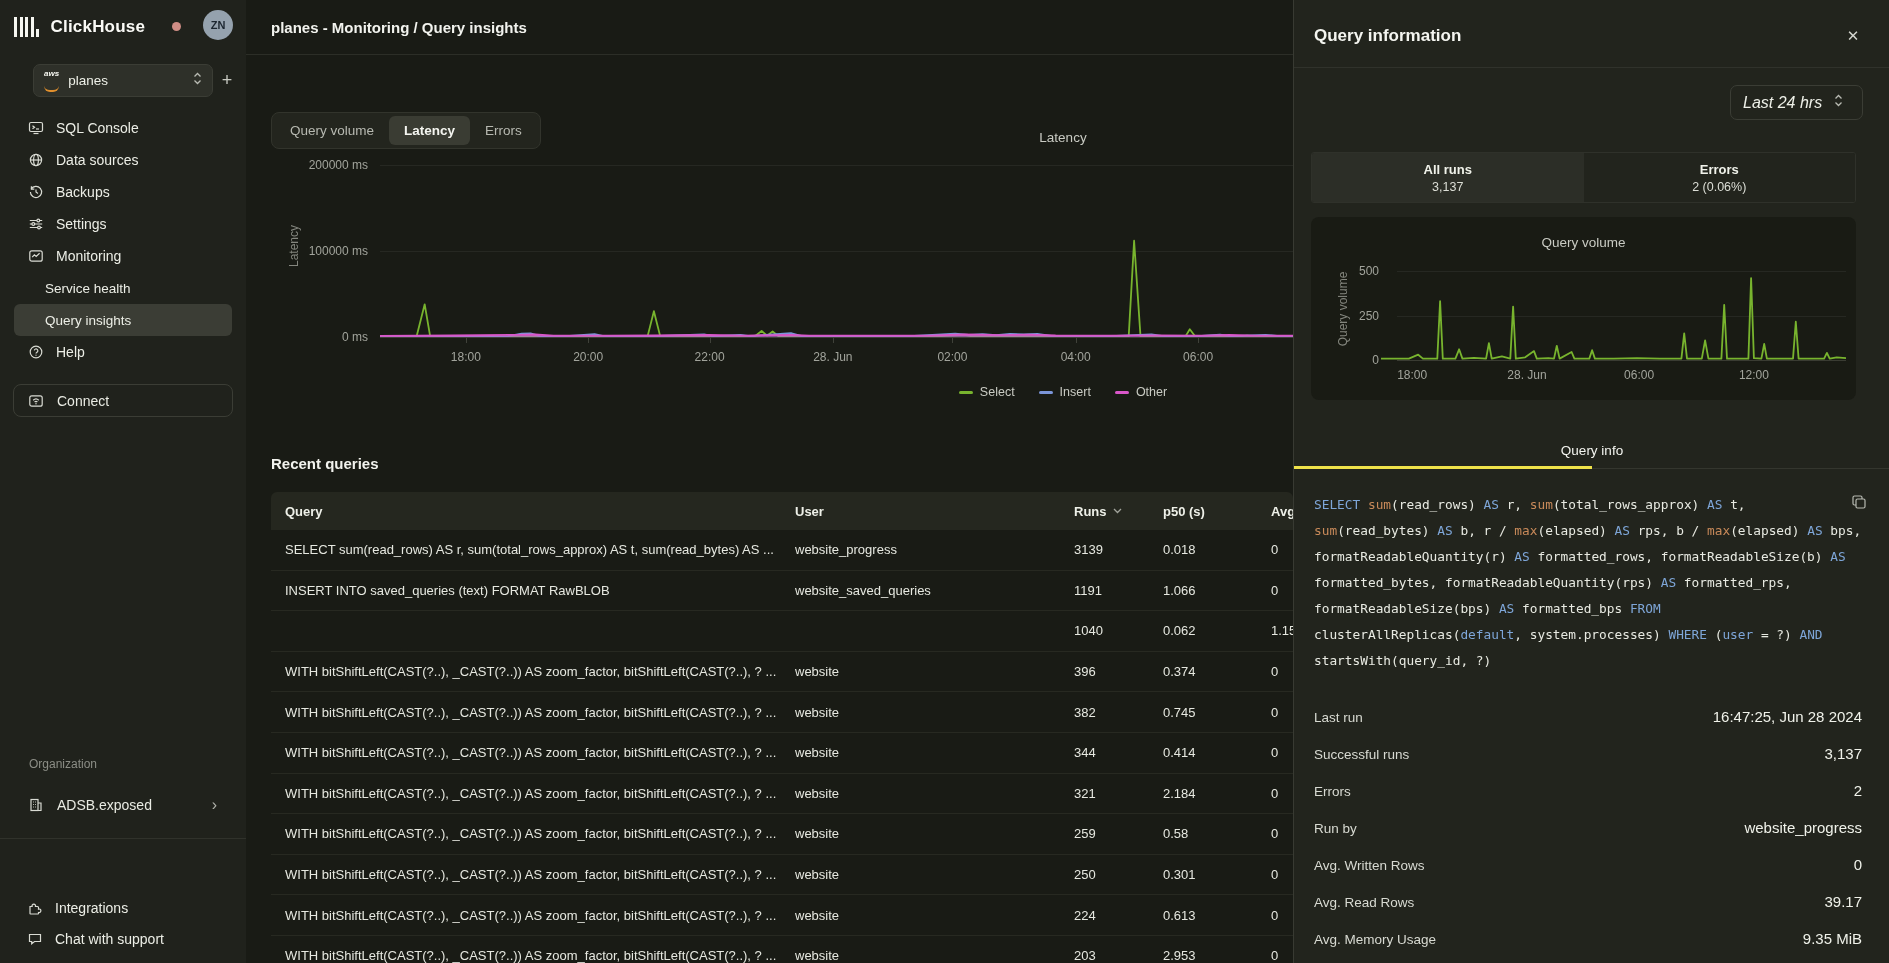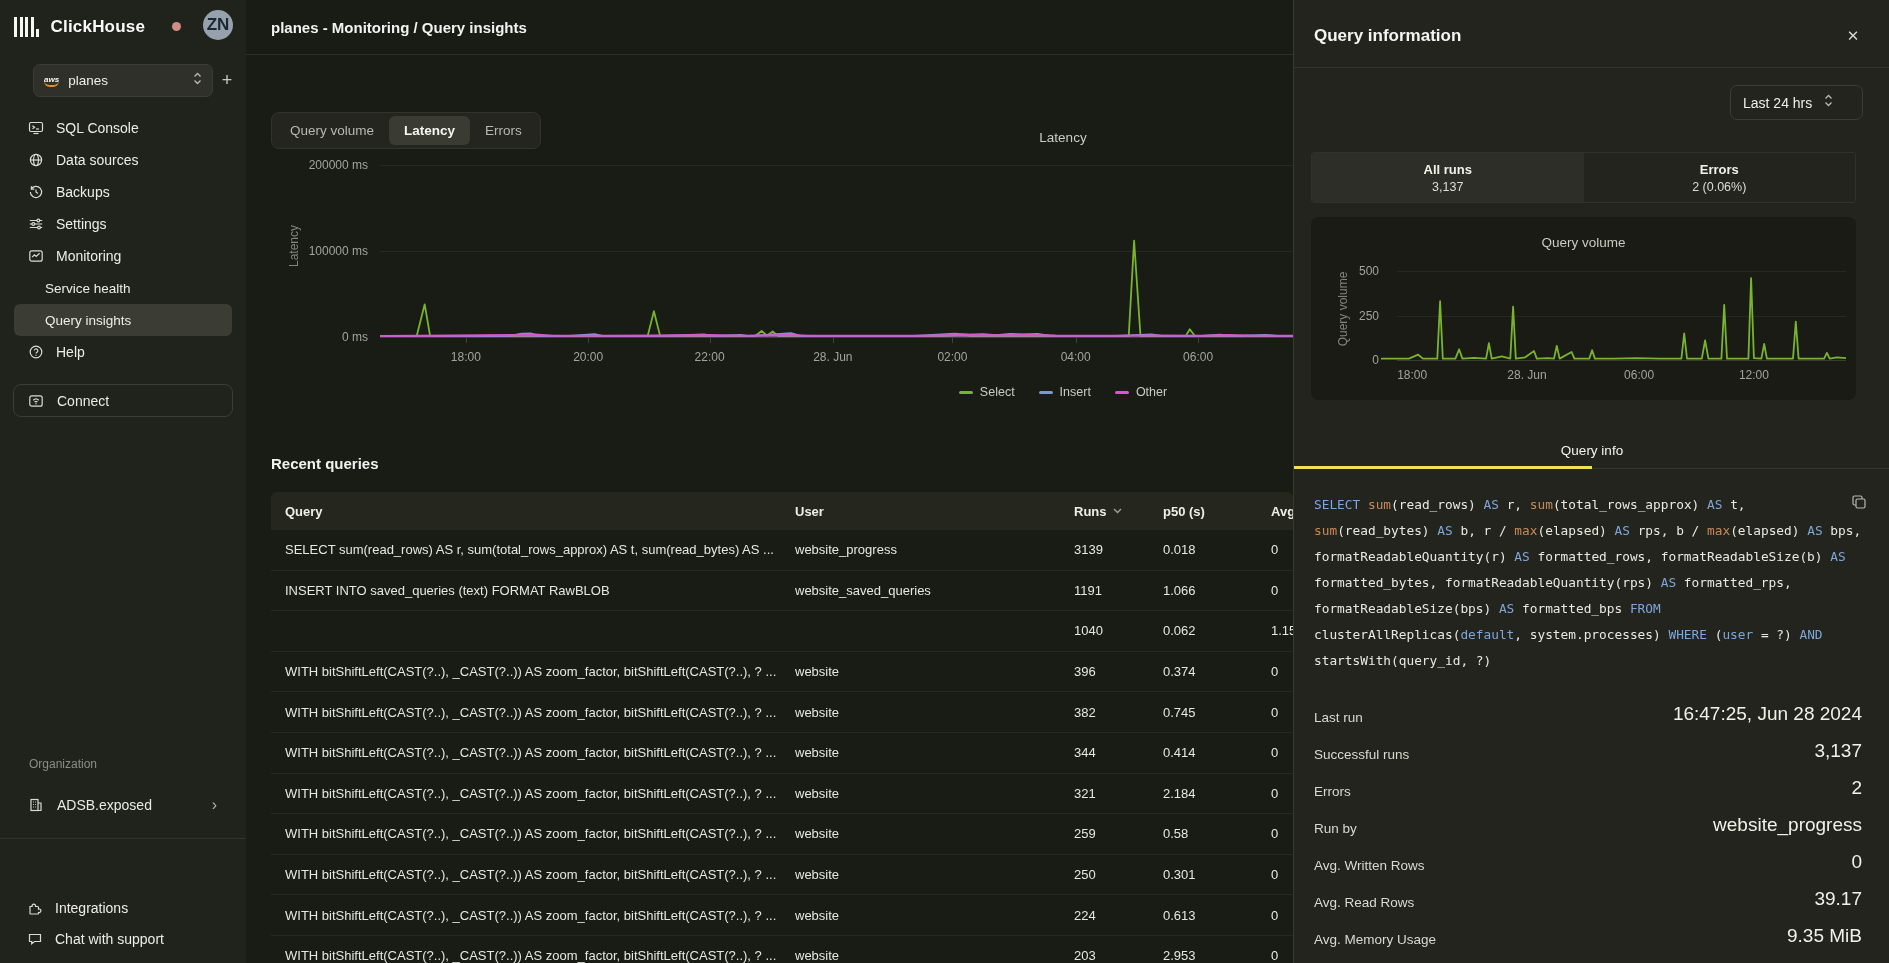--- a/index.html
+++ b/index.html
@@ -8,24 +8,24 @@
   #app { position:relative; width:1889px; height:963px; }
 
   
   .sidebar { position:absolute; left:0; top:0; width:246px; height:963px; background:#20221c; z-index:3; }
   .brand { position:absolute; left:14px; top:11px; height:32px; display:flex; align-items:center; }
   .logo-bars { display:flex; align-items:flex-end; height:20px; margin-right:9px; }
   .logo-bars i { display:block; width:3px; background:#f6f7f1; margin-right:2.5px; height:20px; }
   .logo-bars i.short { height:8px; }
   .brand-name { font-size:17px; font-weight:700; color:#fafaf6; letter-spacing:.2px; }
   .brand-dot { position:absolute; left:172px; top:22px; width:9px; height:9px; border-radius:50%; background:#cf8d85; }
-  .avatar { position:absolute; left:203px; top:10px; width:30px; height:30px; border-radius:50%; background:#95a2ae; color:#1d2731; font-size:17px; font-weight:700; display:flex; align-items:center; justify-content:center; cursor:pointer; }
+  .avatar { position:absolute; left:203px; top:10px; width:30px; height:30px; border-radius:50%; background:#95a2ae; color:#1d2731; font-size:11px; font-weight:700; display:flex; align-items:center; justify-content:center; cursor:pointer; }
 
   .svc-select { position:absolute; left:33px; top:64px; width:180px; height:33px; background:#2e3029; border:1px solid #3b3d35; border-radius:7px; display:flex; align-items:center; padding:0 10px; cursor:pointer; }
-  .aws-badge { font-size:8px; font-weight:700; font-style:italic; color:#f5f6f0; border-bottom:2px solid #e08f2d; border-radius:0 0 6px 6px; padding-bottom:1px; margin-right:9px; }
+  .aws-badge { font-size:8px; font-weight:700; font-style:italic; color:#f5f6f0; border-bottom:2px solid #e08f2d; border-radius:0 0 6px 6px; padding-bottom:12px; margin-right:9px; }
   .svc-label { font-size:13.5px; color:#eef0e8; flex:1; }
   .plus-btn { position:absolute; left:210px; top:64px; width:34px; height:33px; display:flex; align-items:center; justify-content:center; font-size:18px; color:#c7c9c1; cursor:pointer; }
 
   .nav { position:absolute; left:0; top:112px; width:246px; }
   .nav-item { position:relative; height:32px; display:flex; align-items:center; padding-left:28px; cursor:pointer; border-radius:6px; margin:0 14px 0 14px; }
   .nav-item .nicon { width:16px; height:16px; margin-right:12px; color:#d9dbd3; flex:0 0 16px; display:flex; align-items:center; justify-content:center; }
   .nav-item .nlabel { font-size:14px; color:#eceee6; }
   .nav-item.sub { padding-left:31px; }
   .nav-item.sub .nlabel { font-size:13.5px; }
   .nav-item.active { background:#3b3d35; }
@@ -79,21 +79,21 @@
   .c-avg   { left:1000px; width:60px; overflow:visible; }
   .rq-head .cell { font-weight:700; color:#eef0e8; }
   .sort-caret { margin-left:6px; color:#a2a49c; display:flex; }
 
   
   .panel { position:absolute; left:1293px; top:0; width:596px; height:963px; background:#22241d; border-left:1px solid #383a32; z-index:5; }
   .panel-title { position:absolute; left:20px; top:26px; font-size:17px; font-weight:700; color:#f4f5f0; }
   .panel-close { position:absolute; right:26px; top:26px; width:20px; height:20px; color:#d5d7d0; font-size:15px; display:flex; align-items:center; justify-content:center; cursor:pointer; }
   .panel-divider { position:absolute; left:0; top:67px; width:596px; height:1px; background:#30322b; }
   .range-select { position:absolute; right:26px; top:85px; height:35px; min-width:133px; border:1px solid #3b3d35; border-radius:7px; display:flex; align-items:center; padding:0 12px; gap:12px; cursor:pointer; }
-  .range-select .rlabel { font-size:14px; color:#eef0e8; }
+  .range-select .rlabel { font-size:16px; color:#eef0e8;font-style:italic; }
 
   .sum-tabs { position:absolute; left:17px; top:152px; width:545px; height:51px; display:flex; border:1px solid #2f312a; border-radius:3px; overflow:hidden; }
   .sum-tab { flex:1; display:flex; flex-direction:column; align-items:center; justify-content:center; gap:3px; cursor:pointer; background:#22241d; }
   .sum-tab.active { background:#2c2e27; }
   .sum-tab .stl { font-size:13px; font-weight:700; color:#f0f2ea; }
   .sum-tab .stv { font-size:12.5px; color:#dcded6; }
 
   .qv-card { position:absolute; left:17px; top:217px; width:545px; height:183px; background:#191b14; border-radius:8px; }
   .qv-title { position:absolute; left:0; top:18px; width:545px; text-align:center; font-size:13.5px; color:#c9cbc3; }
   .qv-ylab { position:absolute; width:50px; text-align:right; font-size:12px; color:#a2a49c; }
@@ -108,21 +108,21 @@
   .info-tab.active { color:#f4f5f0; }
   .info-tab-underline { position:absolute; left:0; top:466px; width:298px; height:3px; background:#efe24a; }
 
   .code-block { position:absolute; left:20px; top:492px; width:548px; font-family:"DejaVu Sans Mono", monospace; font-size:12.8px; line-height:26px; color:#e8eae2; white-space:pre-wrap; word-break:break-word; }
   .tk-k { color:#7ea6d8; } .tk-f { color:#c98a5a; } .tk-p { color:#e8eae2; }
   .copy-btn { position:absolute; right:22px; top:494px; width:16px; height:16px; cursor:pointer; color:#b7b9b1; }
 
   .stats { position:absolute; left:20px; top:688px; width:548px; }
   .stat-row { height:37px; display:flex; align-items:flex-end; justify-content:space-between; }
   .stat-label { font-size:13.5px; color:#d8dad2; }
-  .stat-value { font-size:19px; color:#f0f2ea; }
+  .stat-value { font-size:15px; color:#f0f2ea; }
 
   svg.iconsvg { width:100%; height:100%; display:block; }
 </style>
 </head>
 <body>
 
 <div id="app">
 
   <div class="main">
     <div class="main-header">

